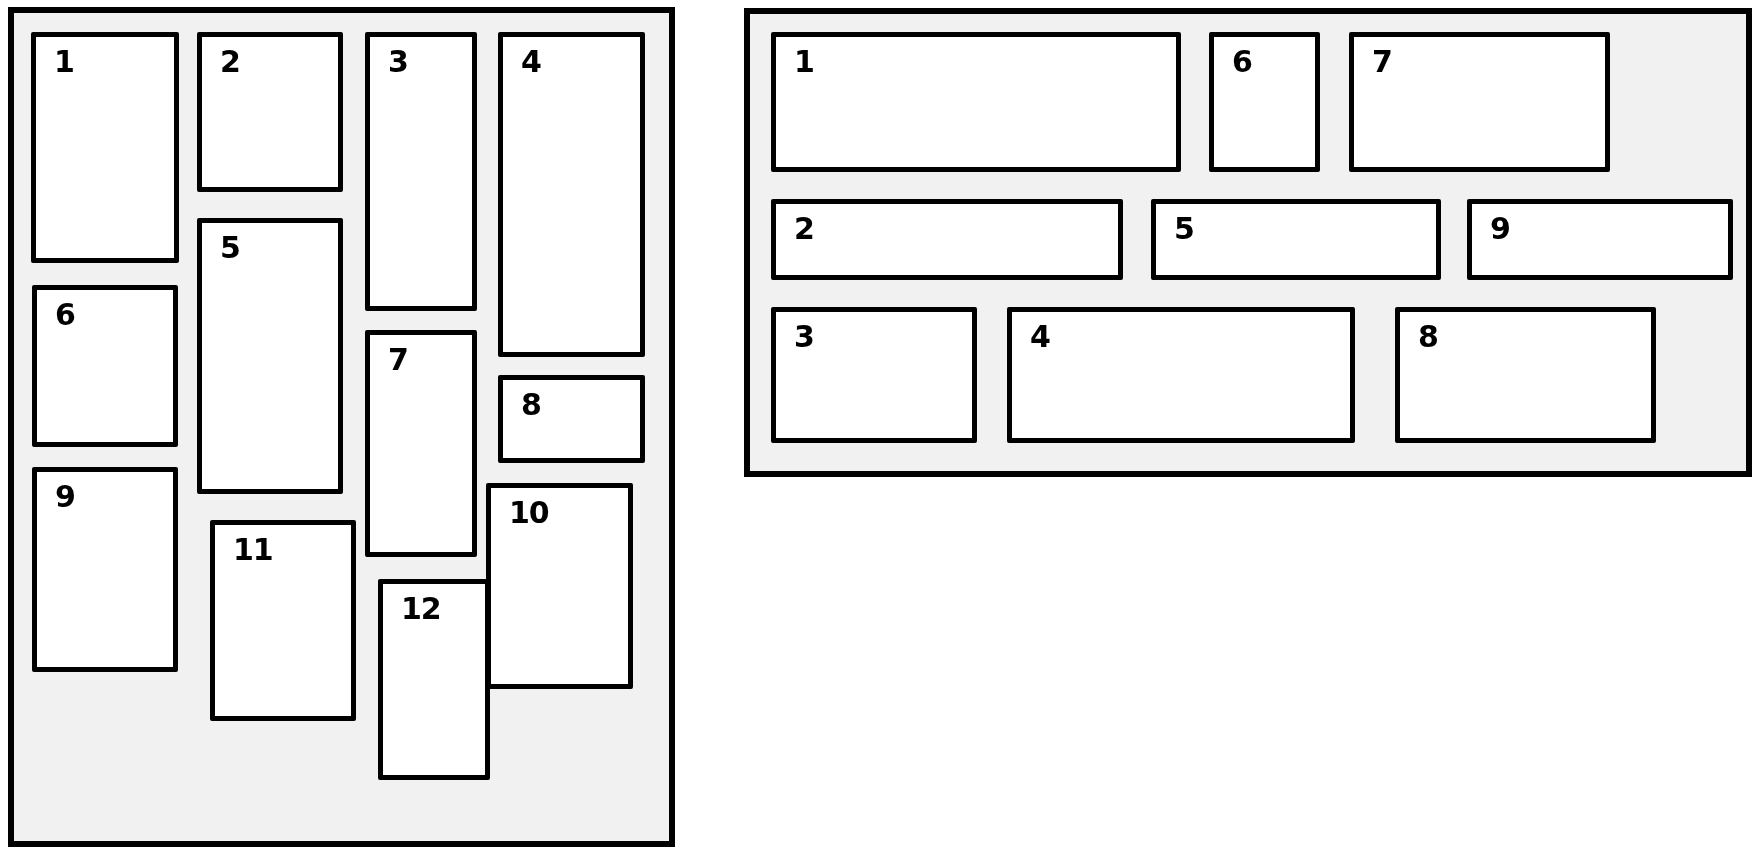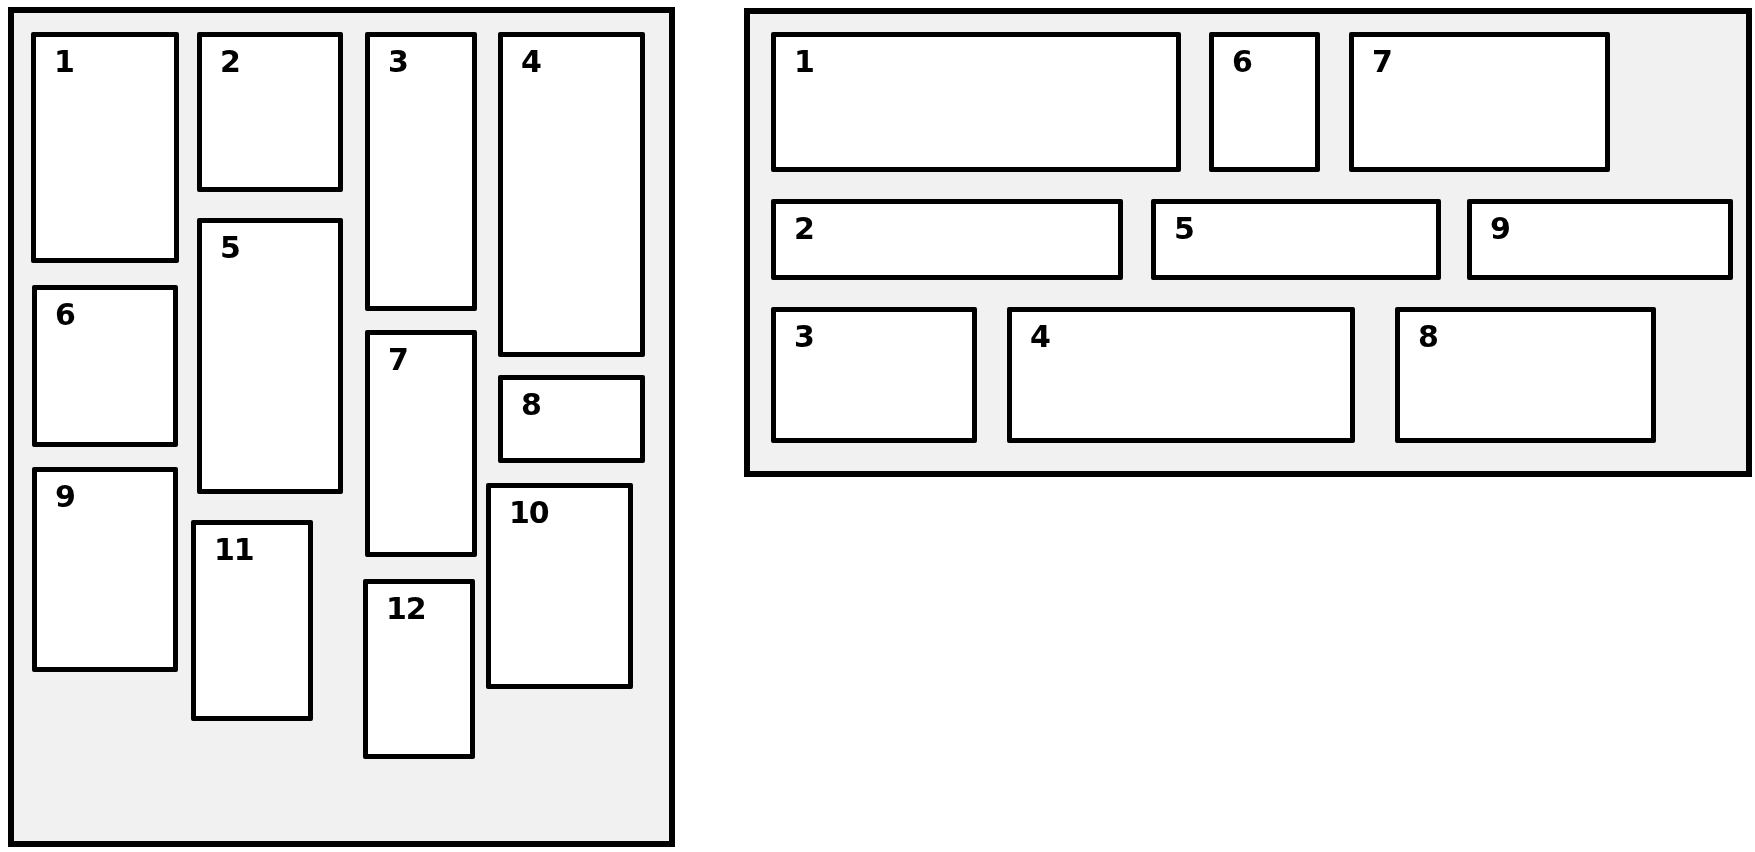--- a/index.html
+++ b/index.html
@@ -62,24 +62,24 @@
     </div>
   <div class="box" style="left:484px; top:362px; width:147px; height:88px">
       <span class="num">8</span>
     </div>
   <div class="box" style="left:18px;  top:454px; width:146px; height:205px">
       <span class="num">9</span>
     </div>
   <div class="box" style="left:472px; top:470px; width:147px; height:206px">
       <span class="num">10</span>
     </div>
-  <div class="box" style="left:177px; top:507px; width:122px; height:201px">
+  <div class="box" style="left:196px; top:507px; width:146px; height:201px">
       <span class="num">11</span>
     </div>
-  <div class="box" style="left:349px; top:566px; width:112px; height:180px">
+  <div class="box" style="left:364px; top:566px; width:112px; height:201px">
       <span class="num">12</span>
     </div>
 </div>
 
 <div id="right-panel" class="panel">
   <div class="box" style="left:21px;  top:18px;  width:410px; height:140px">
       <span class="num">1</span>
     </div>
   <div class="box" style="left:459px; top:18px;  width:111px; height:140px">
       <span class="num">6</span>

